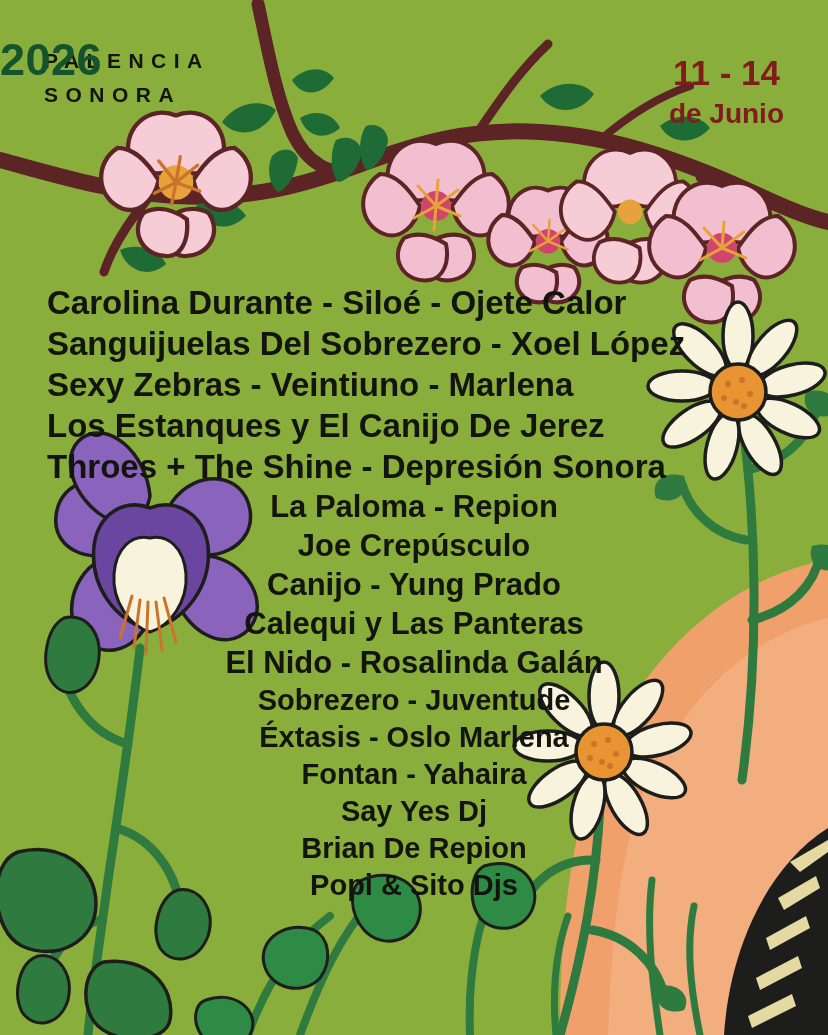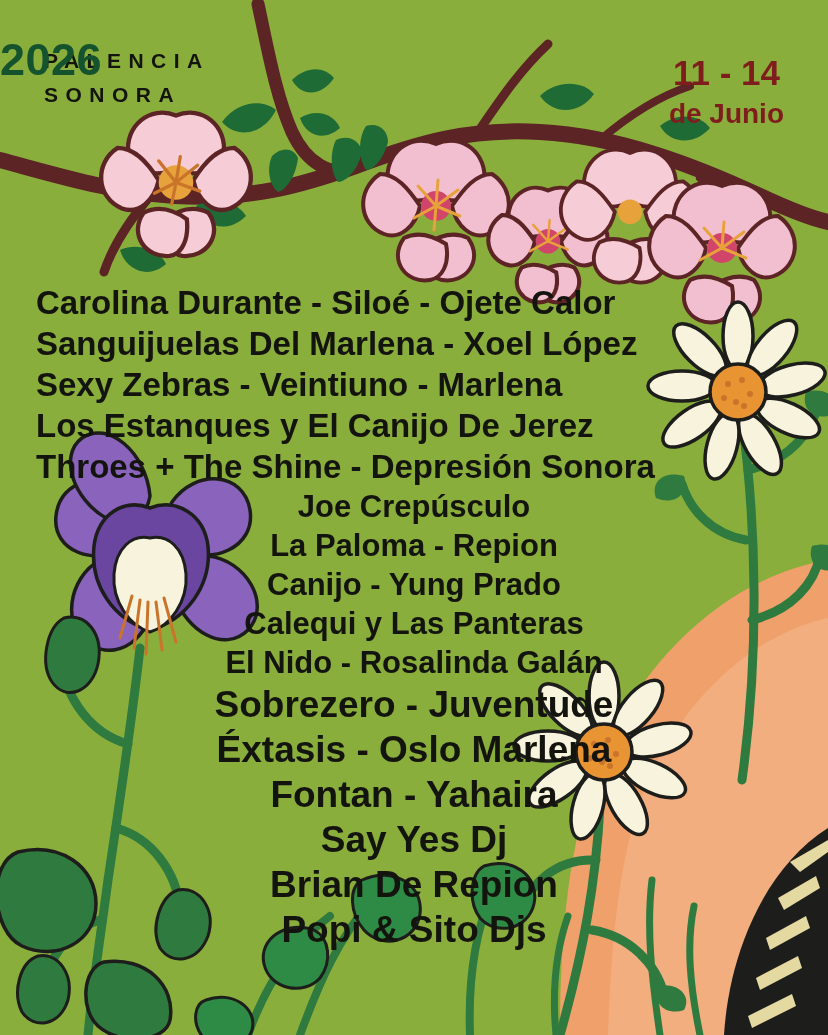--- a/index.html
+++ b/index.html
@@ -72,25 +72,25 @@
     top: 286px;
     z-index: 45;
     color: #14140f;
   }
   #lineup .row {
     font-weight: 700;
     line-height: 1.0;
     white-space: nowrap;
     margin-bottom: 8px;
   }
-  #lineup .row.left { text-align: left; padding-left: 36px; }
+  #lineup .row.left { text-align: left; padding-left: 47px; }
   #lineup .row.center { text-align: center; }
   .s1 { font-size: 33px; }
   .s2 { font-size: 31px; }
-  .s3 { font-size: 37px; }
+  .s3 { font-size: 29px; }
 </style>
 </head>
 <body>
 
 <div id="poster">
 
   <svg class="layer" viewBox="0 0 828 1035" preserveAspectRatio="none">
 
     <rect x="0" y="0" width="828" height="1035" fill="#8aae3c"></rect>
 
@@ -354,26 +354,26 @@
 
   <div id="year">2026</div>
 
   <div id="dates">
     <div class="d1">11 - 14</div>
     <div class="d2">de Junio</div>
   </div>
 
   <div id="lineup">
       <div class="row left s1">Carolina Durante - Siloé - Ojete Calor</div>
-      <div class="row left s1">Sanguijuelas Del Marlena - Xoel López</div>
+      <div class="row left s1">Sanguijuelas Del Sobrezero - Xoel López</div>
       <div class="row left s1">Sexy Zebras - Veintiuno - Marlena</div>
       <div class="row left s1">Los Estanques y El Canijo De Jerez</div>
       <div class="row left s1">Throes + The Shine - Depresión Sonora</div>
+      <div class="row center s2">La Paloma - Repion</div>
       <div class="row center s2">Joe Crepúsculo</div>
-      <div class="row center s2">La Paloma - Repion</div>
       <div class="row center s2">Canijo - Yung Prado</div>
       <div class="row center s2">Calequi y Las Panteras</div>
       <div class="row center s2">El Nido - Rosalinda Galán</div>
       <div class="row center s3">Sobrezero - Juventude</div>
       <div class="row center s3">Éxtasis - Oslo Marlena</div>
       <div class="row center s3">Fontan  - Yahaira</div>
       <div class="row center s3">Say Yes Dj</div>
       <div class="row center s3">Brian De Repion</div>
       <div class="row center s3">Popi &amp; Sito Djs</div>
     </div>

